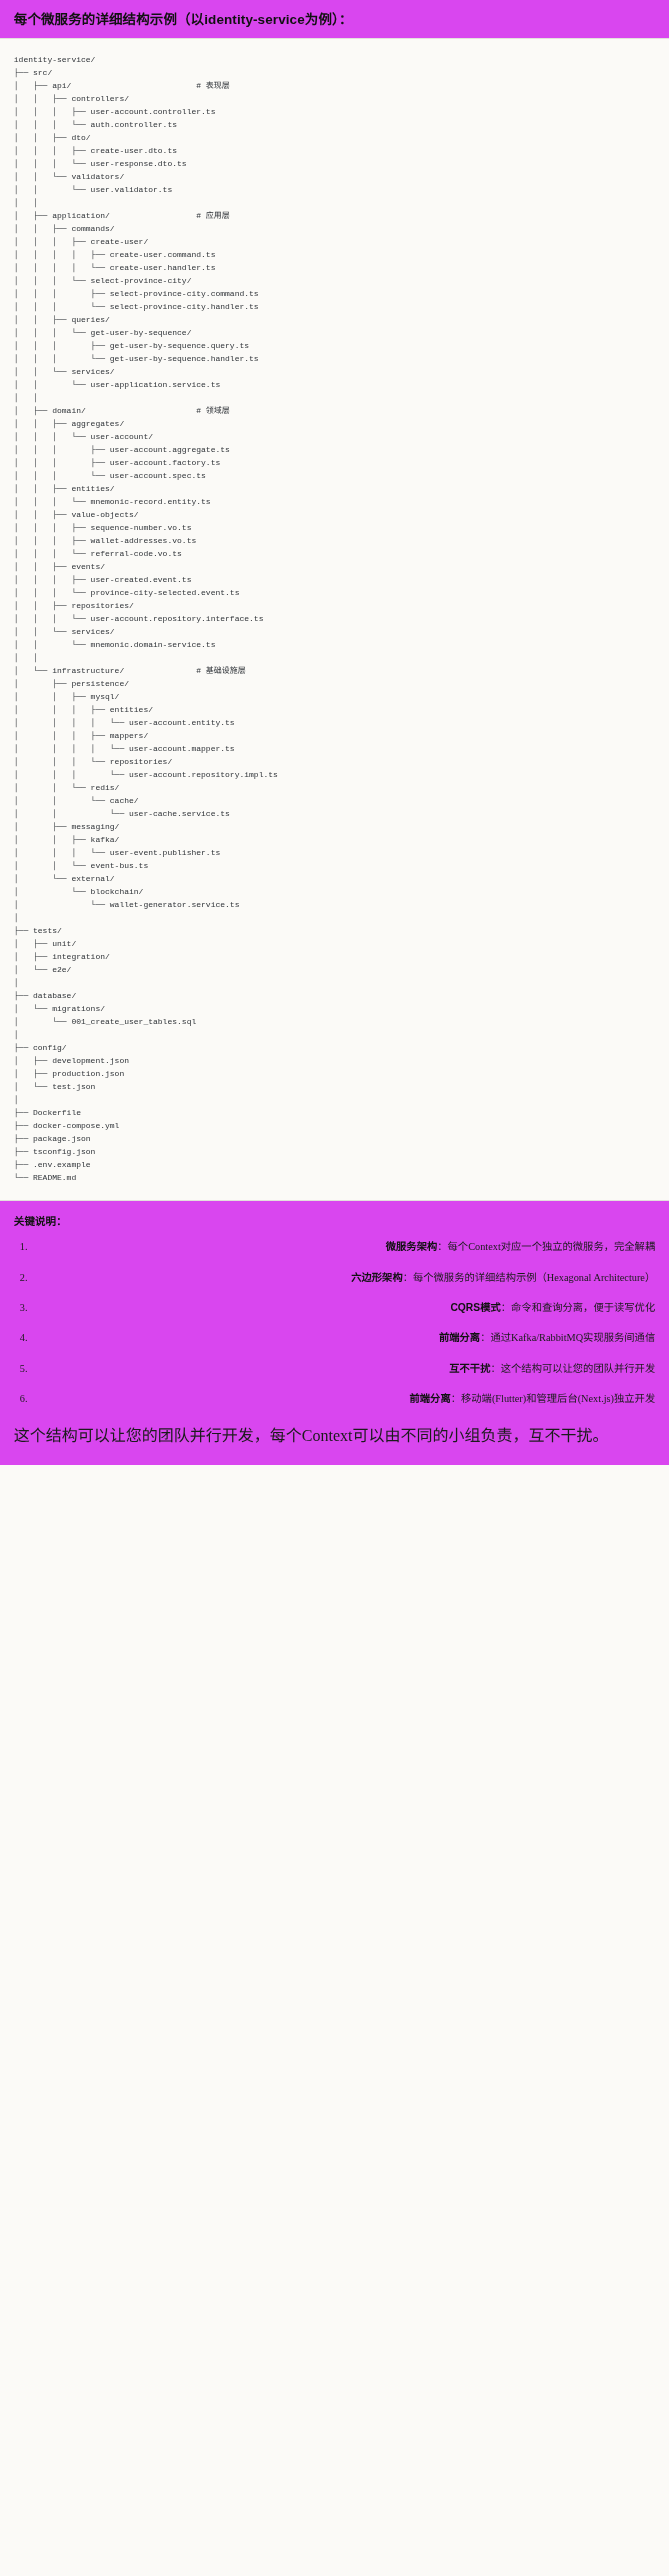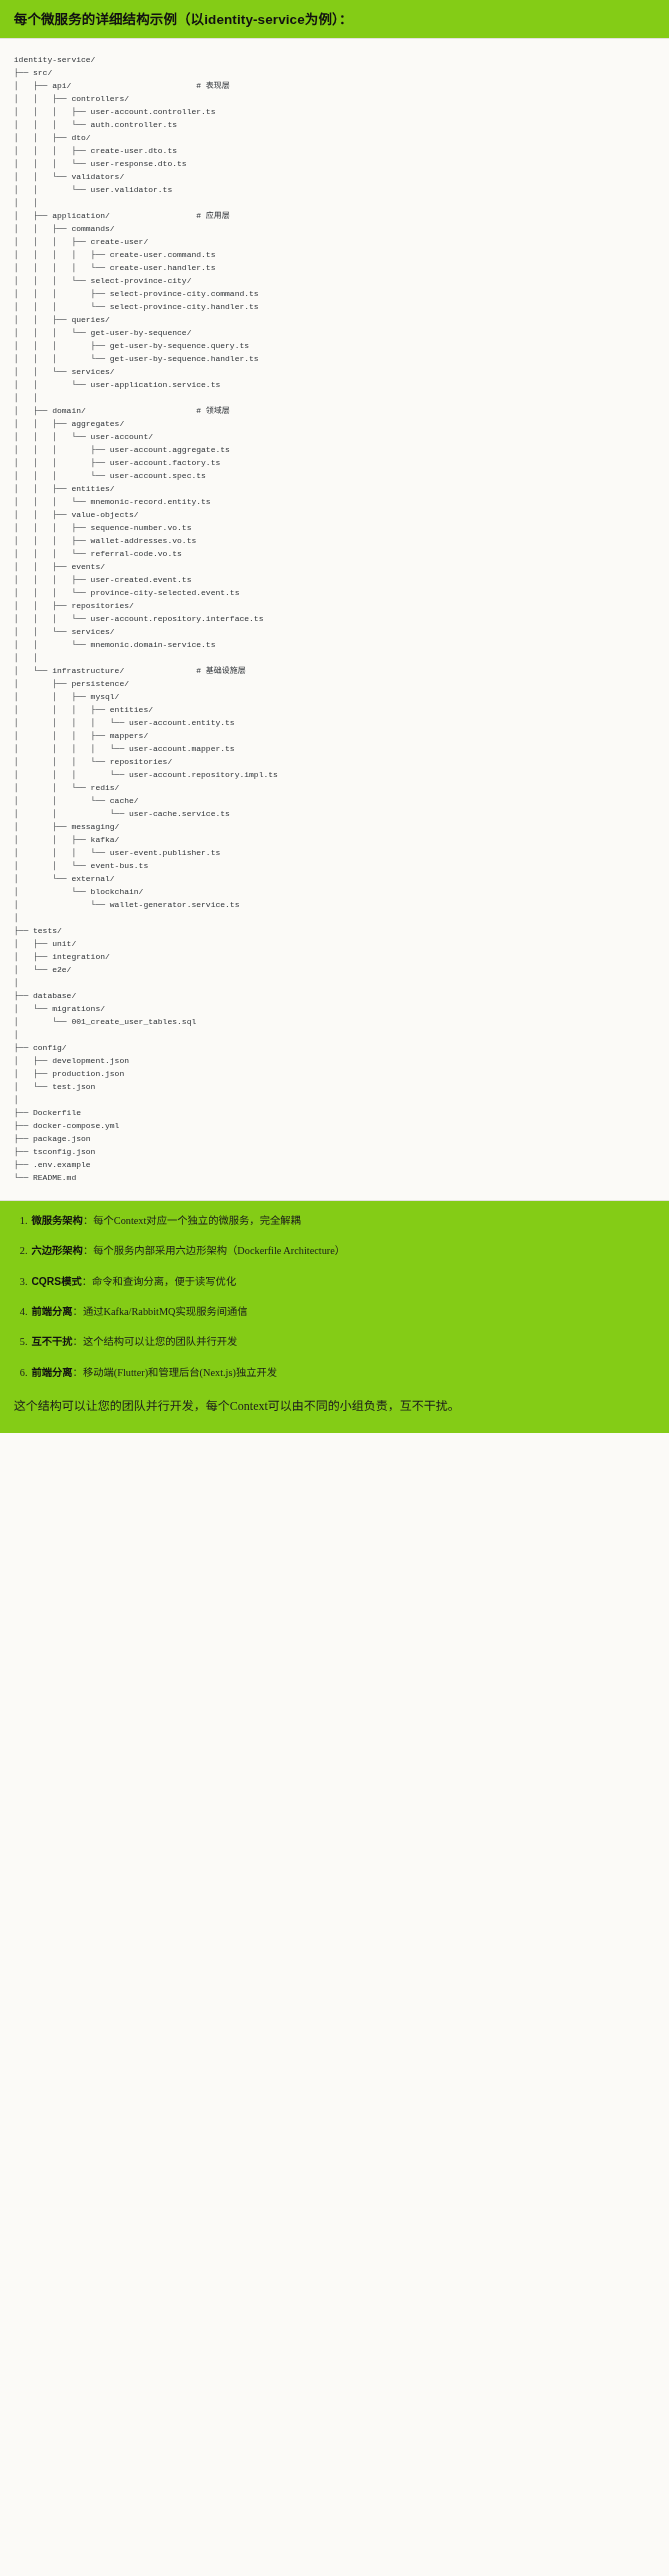--- a/index.html
+++ b/index.html
@@ -10,21 +10,21 @@
   }
   body {
     width: 669px;
     font-family: "Liberation Serif", "DejaVu Serif", serif;
     color: #1b1b1b;
     -webkit-font-smoothing: antialiased;
   }
   .page {
     width: 669px;
     box-sizing: border-box;
-    background: #84cc16;
+    background: #d946ef;
     padding: 0;
   }
 
   
   .doc-title {
     font-family: "Liberation Sans", "DejaVu Sans", sans-serif;
     font-weight: bold;
     font-size: 13.5px;
     line-height: 1.35;
     margin: 0;
@@ -68,40 +68,41 @@
     font-size: 10.6px;
     margin: 0 0 11.3px 0;
     color: #111111;
   }
   ol.kp-list {
     margin: 0;
     padding: 0 0 0 16.3px;
     list-style: decimal;
     font-size: 10.3px;
     line-height: 1.55;
+    text-align: right;
   }
   ol.kp-list > li {
     margin: 0 0 14.4px 0;
     padding-left: 1.3px;
   }
   ol.kp-list > li:last-child {
     margin-bottom: 16px;
   }
   .kp-term {
     font-family: "Liberation Sans", "DejaVu Sans", sans-serif;
     font-weight: bold;
     color: #111111;
   }
   .kp-desc {
     font-family: "Liberation Serif", "DejaVu Serif", serif;
     color: #1b1b1b;
   }
   .closing {
     font-family: "Liberation Serif", "DejaVu Serif", serif;
-    font-size: 12px;
+    font-size: 16px;
     line-height: 1.6;
     margin: 16.3px 0 0 0;
     color: #1b1b1b;
   }
 </style>
 </head>
 <body>
 
 <div class="page">
 
@@ -195,27 +196,28 @@
 ├── docker-compose.yml
 ├── package.json
 ├── tsconfig.json
 ├── .env.example
 └── README.md</pre>
   </div>
 
   <hr class="rule">
 
   <div class="keypoints">
+    <h2 class="kp-title">关键说明：</h2>
 
     <ol class="kp-list">
       <li>
         <span class="kp-term">微服务架构</span><span class="kp-desc">：</span><span class="kp-desc">每个Context对应一个独立的微服务，完全解耦</span>
       </li>
       <li>
-        <span class="kp-term">六边形架构</span><span class="kp-desc">：</span><span class="kp-desc">每个服务内部采用六边形架构（Dockerfile Architecture）</span>
+        <span class="kp-term">六边形架构</span><span class="kp-desc">：</span><span class="kp-desc">每个微服务的详细结构示例（Hexagonal Architecture）</span>
       </li>
       <li>
         <span class="kp-term">CQRS模式</span><span class="kp-desc">：</span><span class="kp-desc">命令和查询分离，便于读写优化</span>
       </li>
       <li>
         <span class="kp-term">前端分离</span><span class="kp-desc">：</span><span class="kp-desc">通过Kafka/RabbitMQ实现服务间通信</span>
       </li>
       <li>
         <span class="kp-term">互不干扰</span><span class="kp-desc">：</span><span class="kp-desc">这个结构可以让您的团队并行开发</span>
       </li>

